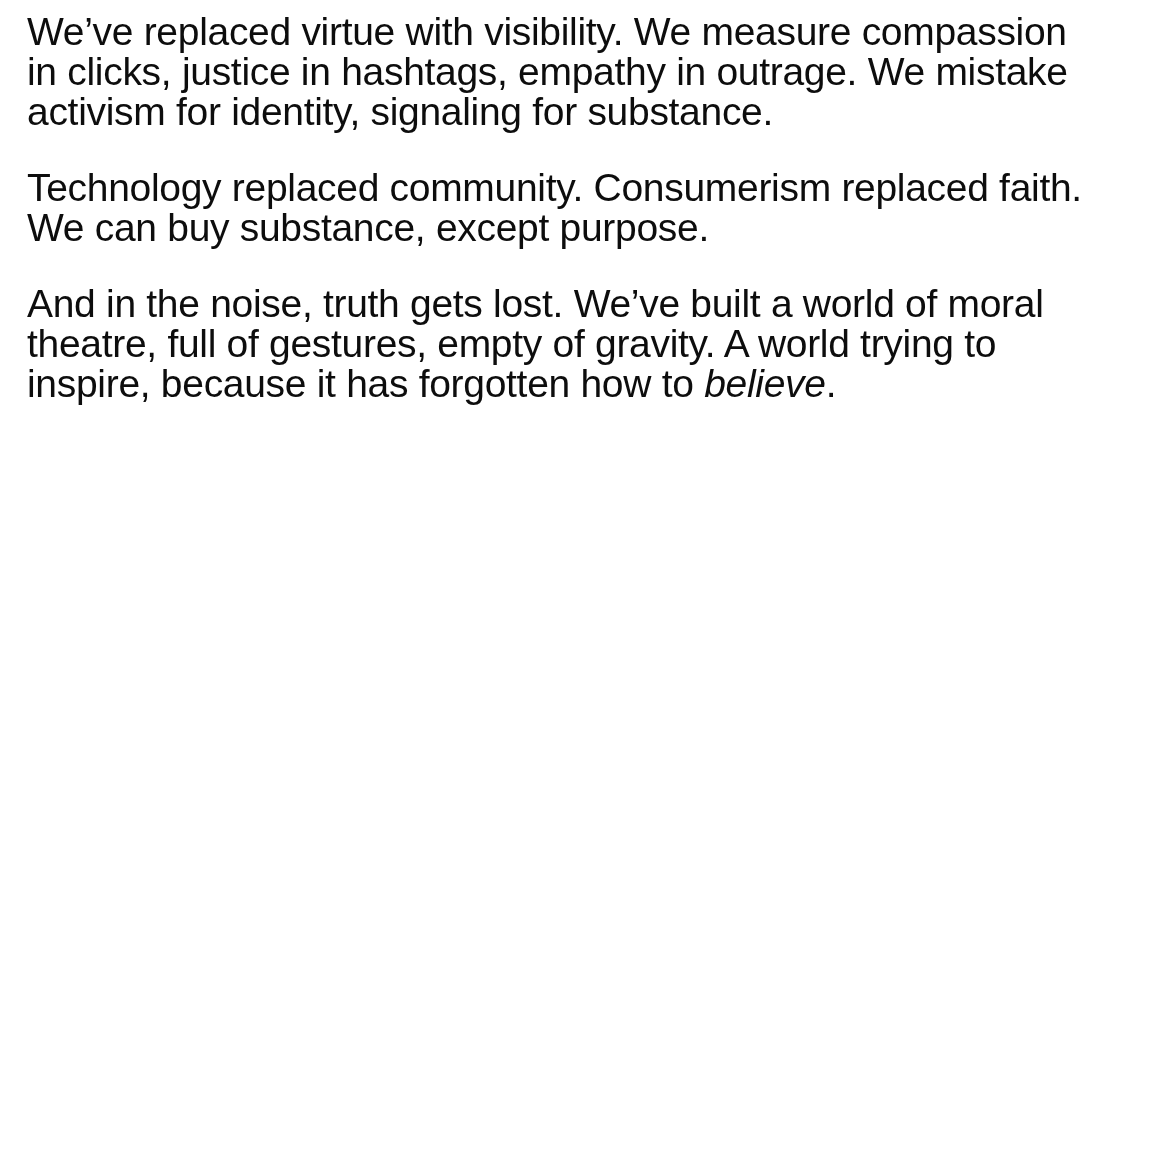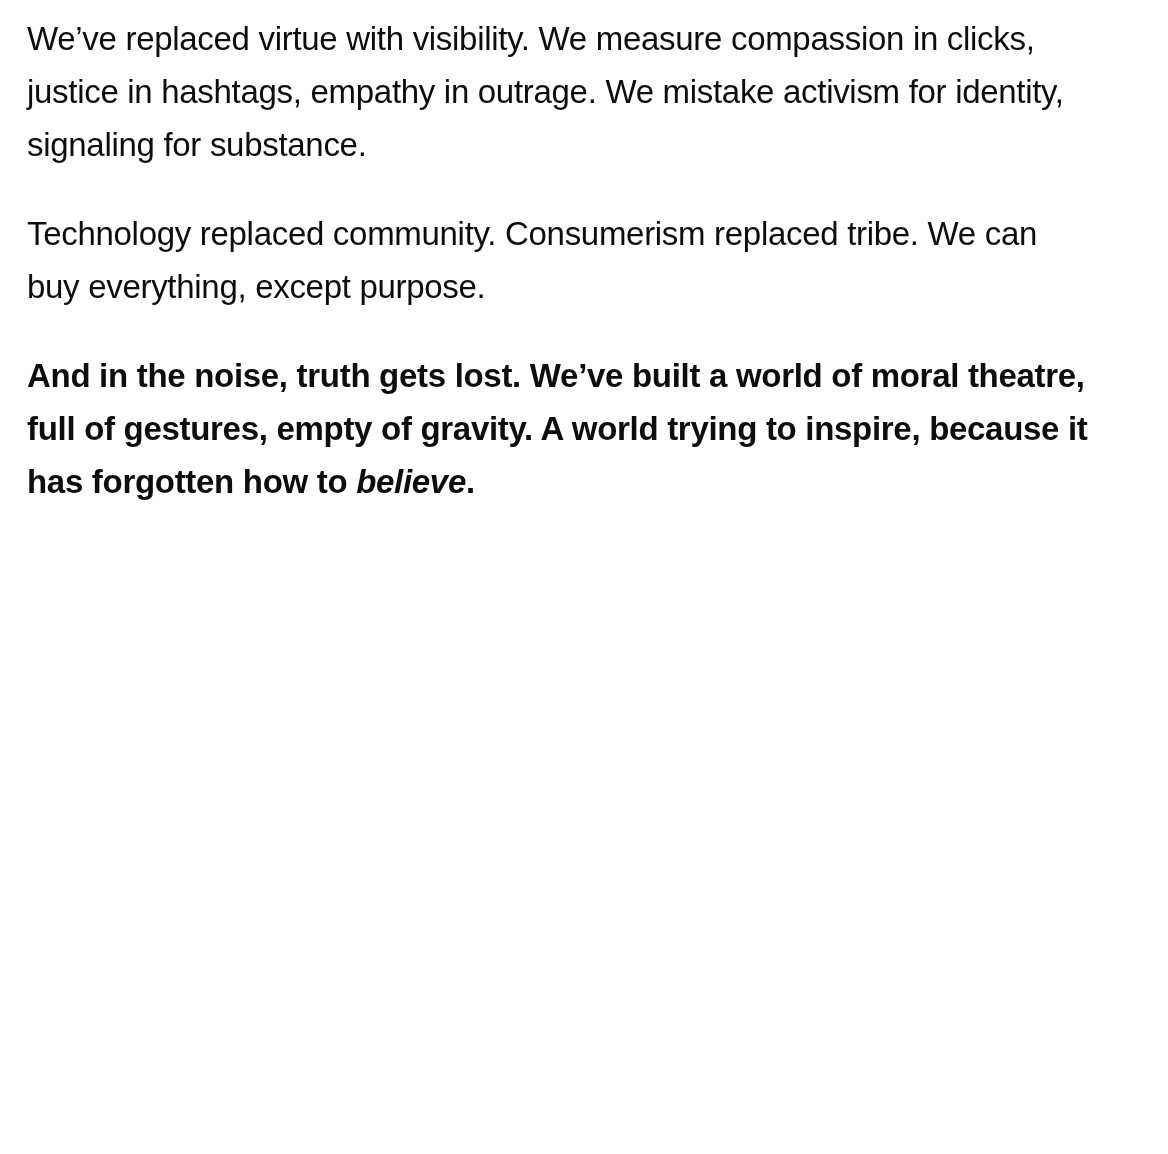--- a/index.html
+++ b/index.html
@@ -11,36 +11,35 @@
     width: 1168px;
     height: 1154px;
     overflow: hidden;
   }
   .document {
     box-sizing: border-box;
     width: 1168px;
     height: 1154px;
     padding: 12px 76px 0 27px;
     font-family: "Liberation Sans", "DejaVu Sans", sans-serif;
-    font-size: 33px;
-    line-height: 53px;
+    font-size: 39px;
+    line-height: 40px;
     letter-spacing: -0.3px;
     color: #0d0d0d;
   }
   .para {
     margin: 0 0 36px 0;
   }
   .para:last-child {
     margin-bottom: 0;
-    font-weight: bold;
   }
   em {
     font-style: italic;
   }
 </style>
 </head>
 <body>
 
 <main class="document">
   <p class="para">We’ve replaced virtue with visibility. We measure compassion in clicks, justice in hashtags, empathy in outrage. We mistake activism for identity, signaling for substance.</p>
-  <p class="para">Technology replaced community. Consumerism replaced tribe. We can buy everything, except purpose.</p>
+  <p class="para">Technology replaced community. Consumerism replaced faith. We can buy substance, except purpose.</p>
   <p class="para"><span>And in the noise, truth gets lost. We’ve built a world of moral theatre, full of gestures, empty of gravity. A world trying to inspire, because it has forgotten how to </span><em>believe</em><span>.</span></p>
 </main>
 
 </body></html>

